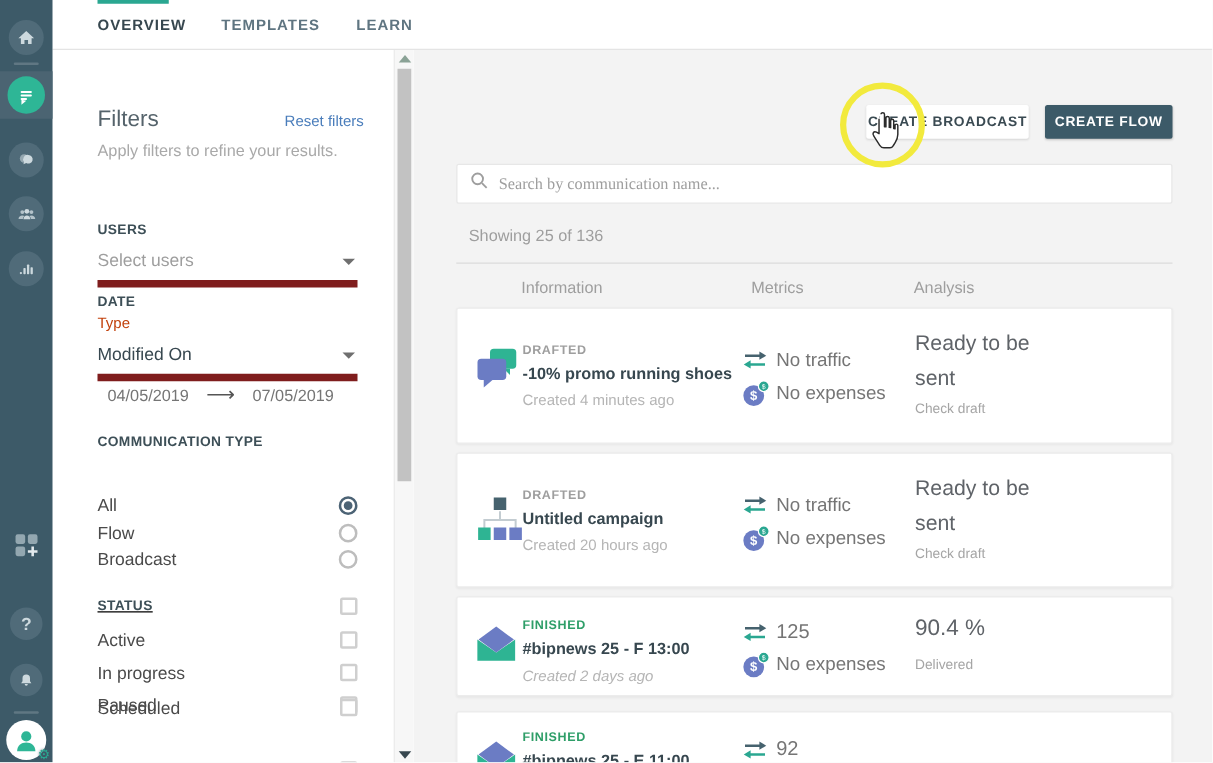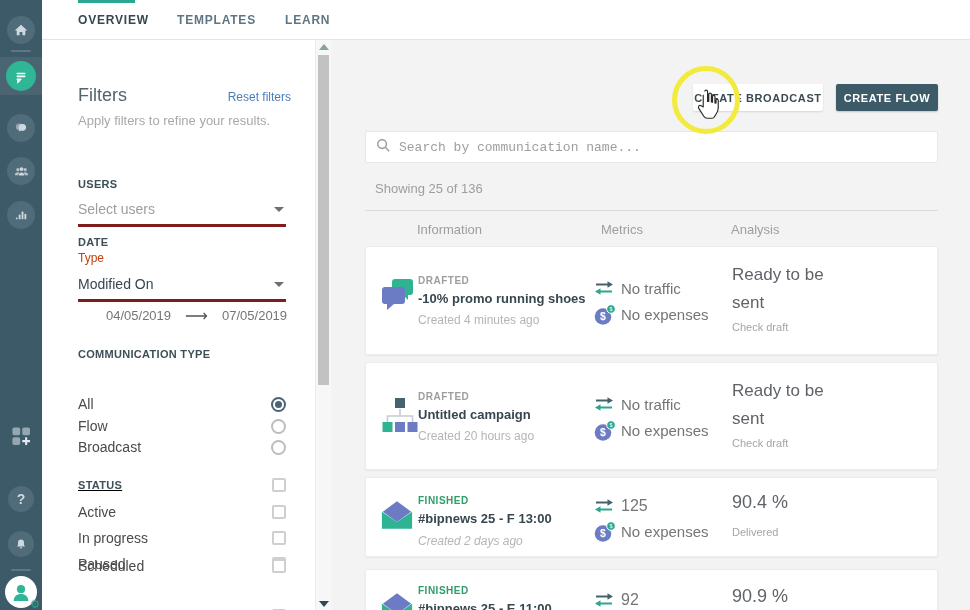--- a/index.html
+++ b/index.html
@@ -24,26 +24,26 @@
   .tab-indicator { position:absolute; left:36px; top:0; width:57px; height:3px; background:#2aa791; }
 
   
   .filters { position:absolute; left:42px; top:40px; width:273px; height:570px; background:#fff; }
   .f-abs { position:absolute; }
   .f-title { font-size:18px; color:#55636b; }
   .f-reset { font-size:12px; color:#4a7dbb; cursor:pointer; }
   .f-sub { font-size:13px; color:#a9a9a9; }
   .f-label { font-size:11px; font-weight:bold; color:#3d4f57; letter-spacing:.3px; }
   .f-type { font-size:12px; color:#c2410c;text-align:center; }
-  .f-select { left:36px; width:208px; border-bottom:3px solid #7f1d1d; padding-bottom:6px; cursor:pointer; }
+  .f-select { left:36px; width:208px; border-bottom:6px solid #7f1d1d; padding-bottom:6px; cursor:pointer; }
   .f-select .val { font-size:14px; }
   .val.placeholder { color:#9e9e9e; }
   .val.filled { color:#37474f; }
   .caret { position:absolute; right:2px; top:7px; width:0; height:0; border-left:5px solid transparent; border-right:5px solid transparent; border-top:5px solid #6f6f6f; }
-  .f-dates { left:64px; font-size:13px; color:#757575; display:flex; align-items:center; gap:14px; }
+  .f-dates { left:44px; font-size:13px; color:#757575; display:flex; align-items:center; gap:14px; }
   .f-dates .arr { font-size:16px; color:#555; }
   .opt-row { position:absolute; left:36px; width:208px; display:flex; align-items:center; justify-content:space-between; cursor:pointer;margin-top:32px; }
   .opt-row .lbl { font-size:14px; color:#4a4a4a; }
   .radio { width:15px; height:15px; border-radius:50%; border:2px solid #bdbdbd; background:#fff; }
   .radio.sel { border-color:#4c6375; display:flex; align-items:center; justify-content:center; }
   .radio.sel::after { content:""; width:7px; height:7px; border-radius:50%; background:#4c6375; }
   .cbx { width:14px; height:14px; border:2px solid #cfcfcf; border-radius:2px; background:#fff; }
 
   
   .scrollbar { position:absolute; left:315px; top:40px; width:16px; height:570px; background:#f7f7f7; border-left:1px solid #ececec; z-index:3; }
@@ -53,21 +53,21 @@
 
   
   .main { position:absolute; left:331px; top:40px; width:639px; height:570px; background:#f3f3f3; overflow:hidden; }
   .m-title { position:absolute; left:34px; top:46px; font-size:20px; color:#6a6a6a; }
   .btn { position:absolute; top:44px; height:27px; font-size:11px; font-weight:bold; letter-spacing:.6px; display:flex; align-items:center; justify-content:center; cursor:pointer; border-radius:2px; }
   .btn-broadcast { left:362px; width:130px; background:#fff; color:#3a4a52; box-shadow:0 1px 2px rgba(0,0,0,.12); }
   .btn-flow { left:505px; width:102px; background:#3c5a68; color:#fff; box-shadow:0 1px 2px rgba(0,0,0,.2); }
   .hl-ring { position:absolute; left:341px; top:26px; width:68px; height:68px; border:5px solid #f2ea3d; border-radius:50%; z-index:8; pointer-events:none; }
   .cursor { position:absolute; left:364px; top:48px; z-index:9; pointer-events:none; }
   .searchbar { position:absolute; left:34px; top:91px; width:573px; height:32px; background:#fff; border:1px solid #e7e7e7; border-radius:2px; display:flex; align-items:center; padding-left:10px; }
-  .searchbar input { border:none; outline:none; flex:1; font-size:13px; color:#701a75; margin-left:8px; font-family:Liberation Mono, monospace; background:transparent; }
+  .searchbar input { border:none; outline:none; flex:1; font-size:13px; color:#701a75; margin-left:8px; font-family:Liberation Serif, serif; background:transparent; }
   .searchbar input::placeholder { color:#9e9e9e; }
   .showing { position:absolute; left:44px; top:141px; font-size:13px; color:#9e9e9e; }
   .list-divider { position:absolute; left:34px; top:170px; width:573px; height:1px; background:#dcdcdc; }
   .col-h { position:absolute; top:182px; font-size:13px; color:#9e9e9e; }
 
   .card { position:absolute; left:34px; width:573px; background:#fff; border:1px solid #ececec; border-radius:2px; box-shadow:0 1px 2px rgba(0,0,0,.05); }
   .c-icon { position:absolute; left:14px; }
   .c-status { position:absolute; left:52px; font-size:10px; font-weight:bold; letter-spacing:.5px; }
   .st-drafted { color:#9e9e9e; } .st-finished { color:#2e9e68; }
   .c-title { position:absolute; left:52px; font-size:13px; font-weight:bold; color:#37474f; }
@@ -386,17 +386,16 @@
       <span class="m-ic" style="top:22px;">
         <svg width="20" height="16" viewBox="0 0 20 16">
             <line x1="2" y1="4.5" x2="14.5" y2="4.5" stroke="#46626e" stroke-width="2"></line>
             <path d="M13.5 1.2 L19 4.5 l-5.5 3.3 Z" fill="#46626e"></path>
             <line x1="18" y1="11.5" x2="5.5" y2="11.5" stroke="#2aa791" stroke-width="2"></line>
             <path d="M6.5 8.2 L1 11.5 l5.5 3.3 Z" fill="#2aa791"></path>
           </svg>
       </span>
       <div class="m-txt" style="top:21px; font-size:16px;">92</div>
 
-      <div class="a-main" style="top:12px; font-size:18px;">90.9 %</div>
     </div>
   </main>
 
 </div>
 
 </body></html>

